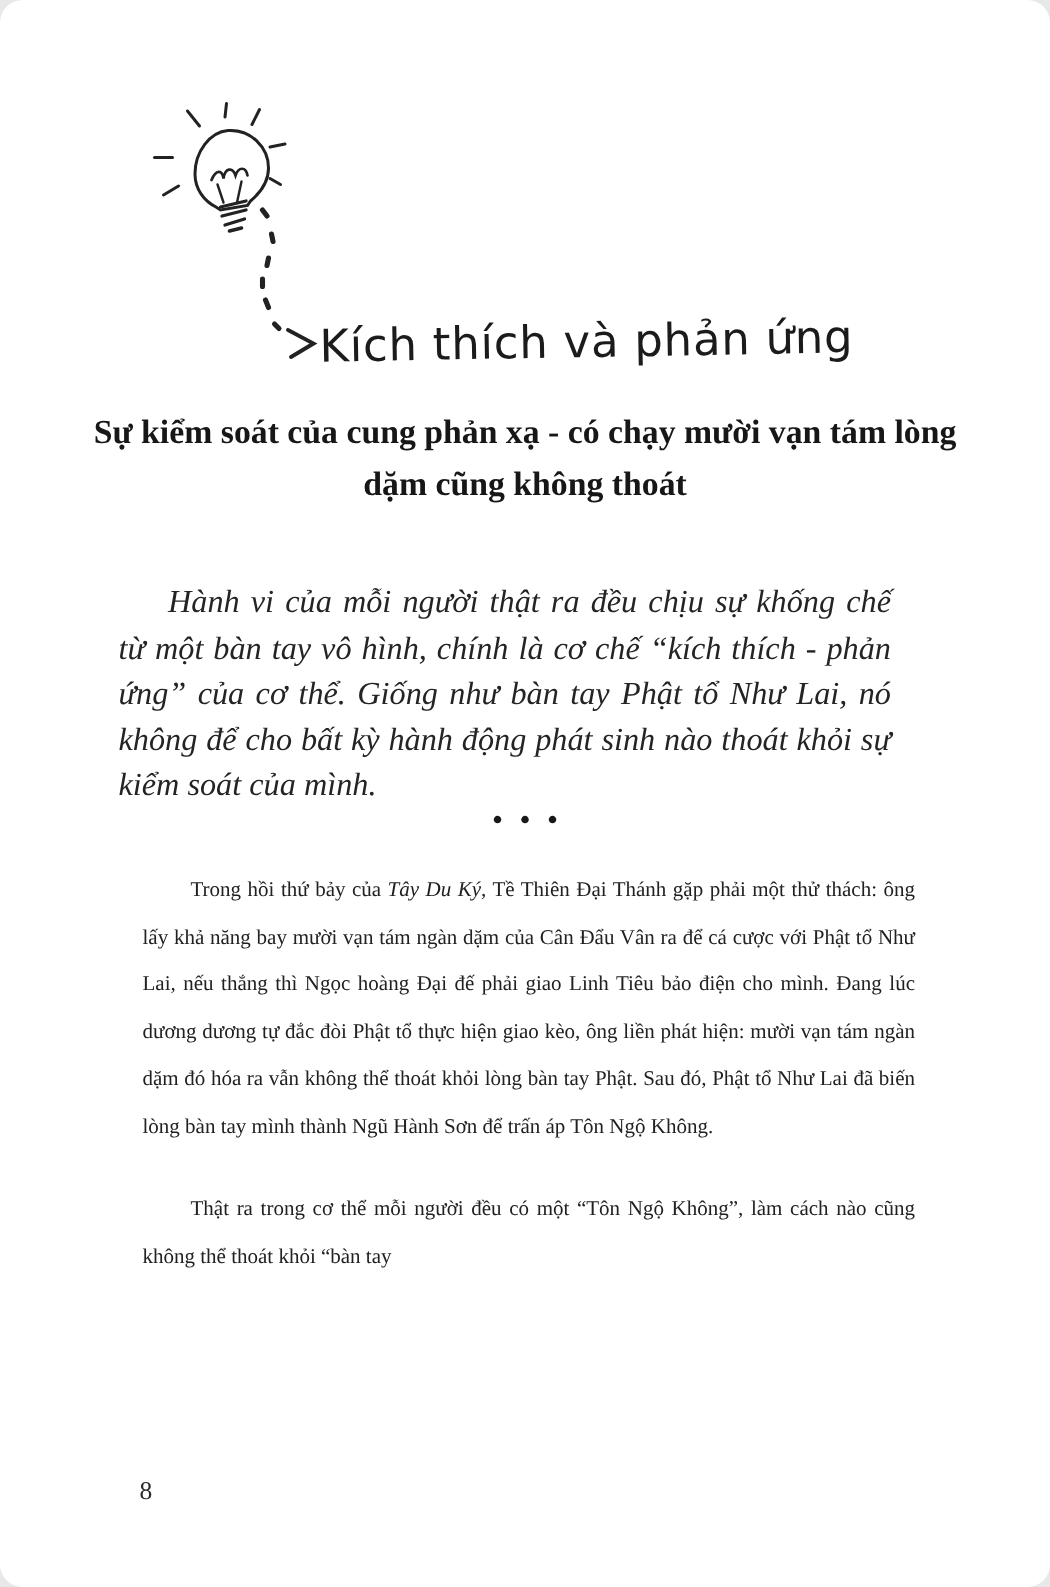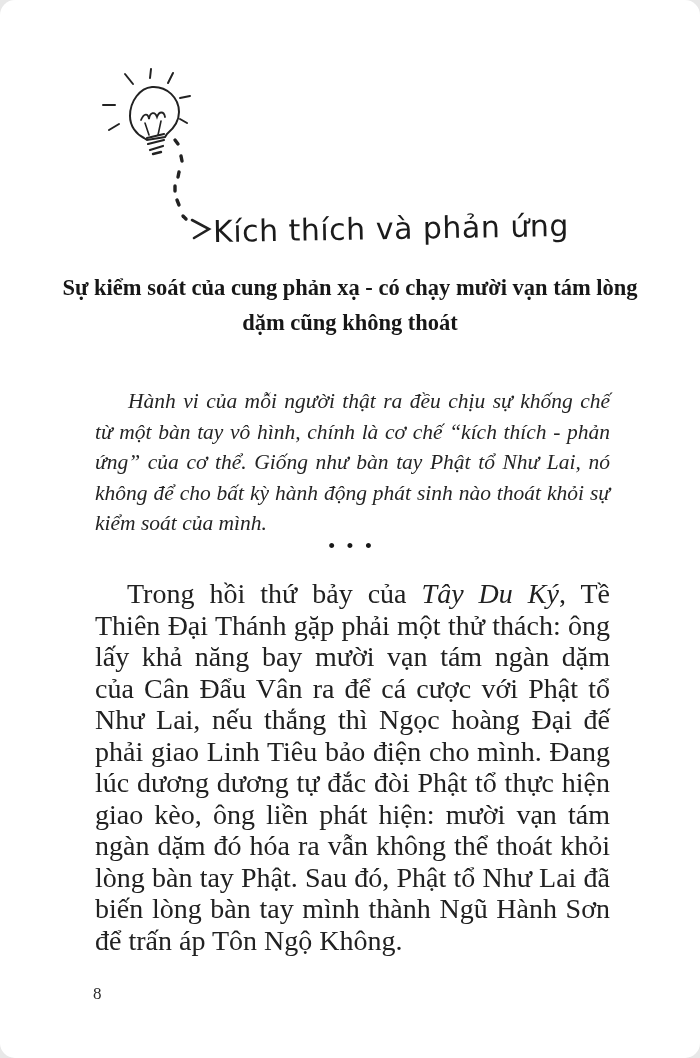--- a/index.html
+++ b/index.html
@@ -55,21 +55,21 @@
   }
   .subtitle-inner {
     display: inline-block;
     max-width: 600px;
   }
 
   
   .epigraph {
     position: absolute;
     top: 386px;
-    left: 95px;
+    left: 79px;
     width: 515px;
     font-style: italic;
     font-size: 21.5px;
     line-height: 30.5px;
     text-align: justify;
     text-indent: 33px;
     color: #242424;
   }
 
   
@@ -84,21 +84,21 @@
     color: #181818;
     text-indent: 11px; 
   }
 
   
   .body-text {
     position: absolute;
     top: 578px;
     left: 95px;
     width: 515px;
-    font-size: 28px;
+    font-size: 14px;
     line-height: 31.5px;
     text-align: justify;
     color: #212121;
   }
   .body-text p {
     margin: 0;
     text-indent: 32px;
   }
   .body-text p + p {
     margin-top: 24px;
@@ -157,17 +157,18 @@
   <div class="subtitle">
     <span class="subtitle-inner">Sự kiểm soát của cung phản xạ - có chạy mười vạn tám lòng dặm cũng không thoát</span>
   </div>
 
   <div class="epigraph">Hành vi của mỗi người thật ra đều chịu sự khống chế từ một bàn tay vô hình, chính là cơ chế “kích thích - phản ứng” của cơ thể. Giống như bàn tay Phật tổ Như Lai, nó không để cho bất kỳ hành động phát sinh nào thoát khỏi sự kiểm soát của mình.</div>
 
   <div class="separator">•••</div>
 
   <div class="body-text">
     <p><span>Trong hồi thứ bảy của </span><span class="italic-term">Tây Du Ký</span><span>, Tề Thiên Đại Thánh gặp phải một thử thách: ông lấy khả năng bay mười vạn tám ngàn dặm của Cân Đẩu Vân ra để cá cược với Phật tổ Như Lai, nếu thắng thì Ngọc hoàng Đại đế phải giao Linh Tiêu bảo điện cho mình. Đang lúc dương dương tự đắc đòi Phật tổ thực hiện giao kèo, ông liền phát hiện: mười vạn tám ngàn dặm đó hóa ra vẫn không thể thoát khỏi lòng bàn tay Phật. Sau đó, Phật tổ Như Lai đã biến lòng bàn tay mình thành Ngũ Hành Sơn để trấn áp Tôn Ngộ Không.</span></p>
+    <p>Thật ra trong cơ thể mỗi người đều có một “Tôn Ngộ Không”, làm cách nào cũng không thể thoát khỏi “bàn tay</p>
   </div>
 
   <div class="page-number">8</div>
 
 </div>
 
 </body></html>

